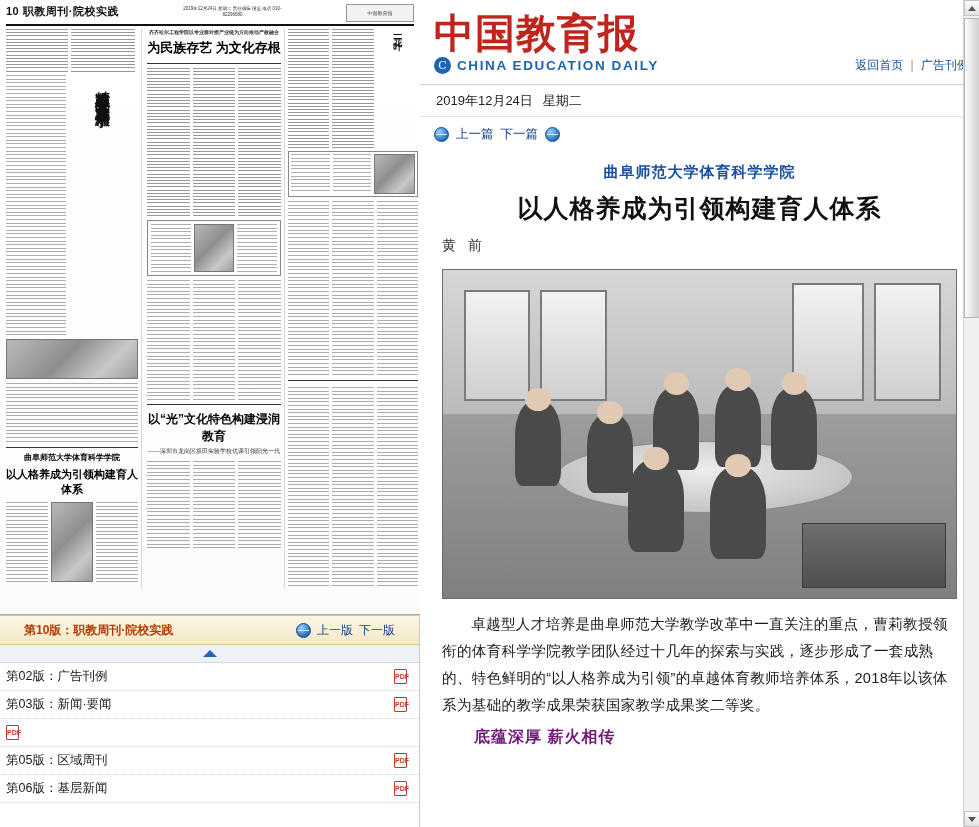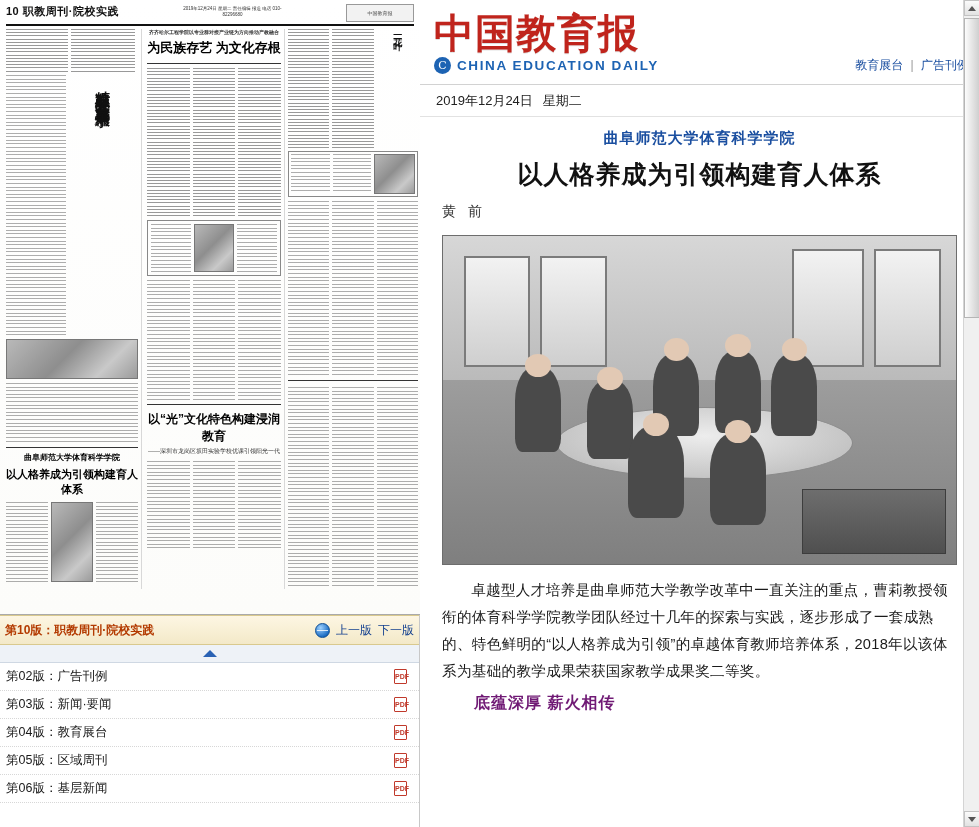--- a/index.html
+++ b/index.html
@@ -117,21 +117,21 @@
   .np-box { border: 1px solid #888; }
 
   
   .page-nav {
     height: 30px;
     background: linear-gradient(to bottom, #fdf6e3, #f3e9c8);
     border-top: 1px solid #d9c98e;
     border-bottom: 1px solid #d9c98e;
     display: flex;
     align-items: center;
-    padding: 0 5px;
+    padding: 0 24px;
     gap: 6px;
     font-size: 12px;
     color: #1b3f8b;
   }
   .page-nav .cur {
     color: #b33a00;
     font-weight: bold;
     flex: 1;
   }
   .nav-globe {
@@ -504,21 +504,20 @@
     <div class="page-list">
       <div class="page-row">
         <span class="nm">第02版：广告刊例</span>
         <span class="pdf-ico">PDF</span>
       </div>
       <div class="page-row">
         <span class="nm">第03版：新闻·要闻</span>
         <span class="pdf-ico">PDF</span>
       </div>
       <div class="page-row">
-        <span class="nm">第04版：教育展台</span>
         <span class="pdf-ico">PDF</span>
       </div>
       <div class="page-row">
         <span class="nm">第05版：区域周刊</span>
         <span class="pdf-ico">PDF</span>
       </div>
       <div class="page-row">
         <span class="nm">第06版：基层新闻</span>
         <span class="pdf-ico">PDF</span>
       </div>
@@ -529,31 +528,37 @@
 
     <div class="masthead">
       <div class="logo-wrap">
         <div class="logo-cn">中国教育报</div>
         <div class="logo-en-row">
           <span class="logo-badge">C</span>
           <span class="logo-en">CHINA EDUCATION DAILY</span>
         </div>
       </div>
       <div class="mast-links">
-        <span>教育展台</span>
+        <span>返回首页</span>
         <span class="mast-sep">|</span>
         <span>广告刊例</span>
       </div>
     </div>
 
     <div class="date-bar">
       <span>2019年12月24日</span>
       <span>星期二</span>
     </div>
 
+    <div class="art-nav">
+      <span class="nav-globe"></span>
+      <span class="nav-link">上一篇</span>
+      <span class="nav-link">下一篇</span>
+      <span class="nav-globe"></span>
+    </div>
 
     <div class="article">
       <div class="art-dept">曲阜师范大学体育科学学院</div>
       <div class="art-title">以人格养成为引领构建育人体系</div>
       <div class="art-author">黄 前</div>
 
       <div class="art-photo">
         <div class="ph-wall"></div>
         <div class="ph-window" style="left:4%;top:6%;width:13%;height:34%;"></div>
         <div class="ph-window" style="left:19%;top:6%;width:13%;height:34%;"></div>

